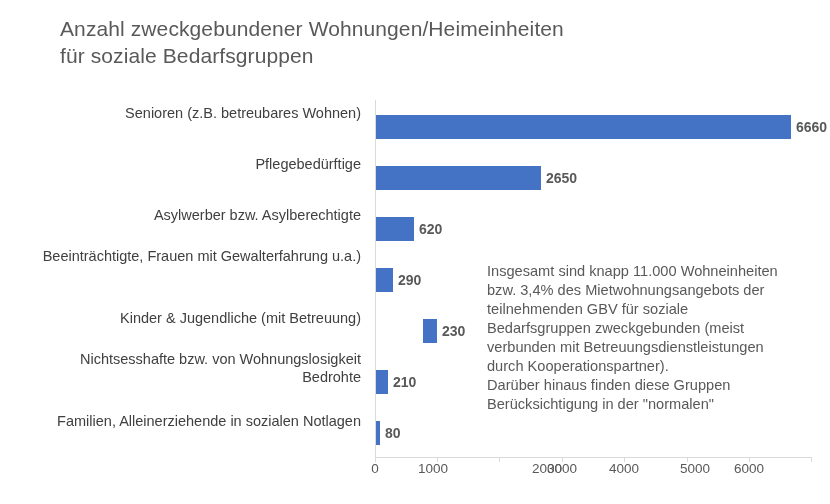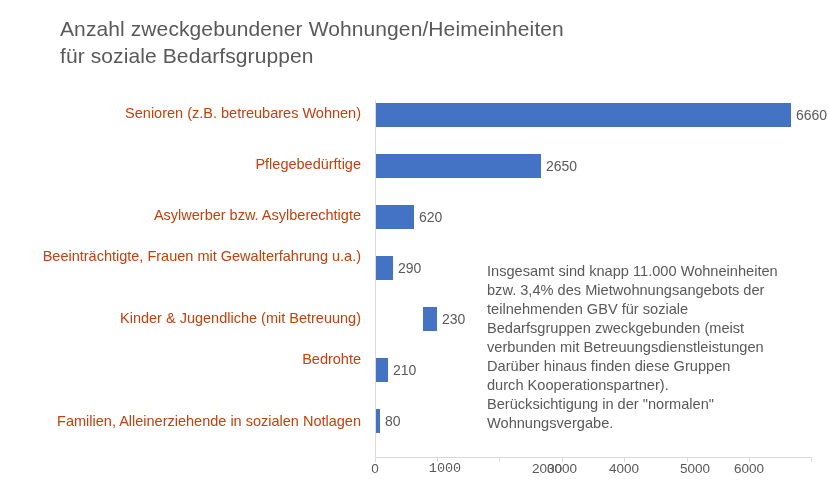--- a/index.html
+++ b/index.html
@@ -43,31 +43,32 @@
   
   .cat-labels {
     position: absolute;
     left: 0;
     top: 100px;
     width: 368px;
   }
   .plot {
     position: absolute;
     left: 375px;
-    top: 100px;
+    top: 112px;
     width: 437px;
     height: 358px;
+    font-weight: bold;
   }
 
   .cat-label {
     position: absolute;
     right: 7px;
     text-align: right;
     font-size: 14.5px;
-    color: #c2410c;
+    color: #404040;
     line-height: 1.22;
     width: 360px;
   }
 
   .bar-row {
     position: absolute;
     left: 0;
   }
   .bar {
     position: absolute;
@@ -155,20 +156,21 @@
     <div class="cat-label" style="top:107px;">
       <div>Asylwerber bzw. Asylberechtigte</div>
     </div>
     <div class="cat-label" style="top:148px;">
       <div>Beeinträchtigte, Frauen mit Gewalterfahrung u.a.)</div>
     </div>
     <div class="cat-label" style="top:210px;">
       <div>Kinder &amp; Jugendliche (mit Betreuung)</div>
     </div>
     <div class="cat-label" style="top:251px;">
+      <div>Nichtsesshafte bzw. von Wohnungslosigkeit</div>
       <div>Bedrohte</div>
     </div>
     <div class="cat-label" style="top:313px;">
       <div>Familien, Alleinerziehende in sozialen Notlagen</div>
     </div>
   </div>
 
   <div class="plot">
 
     <div class="bar-row" style="top:3px;height:24px;width:437px;">
@@ -214,34 +216,33 @@
   <div class="tick-mark" style="left:437px;"></div>
   <div class="tick-mark" style="left:499px;"></div>
   <div class="tick-mark" style="left:562px;"></div>
   <div class="tick-mark" style="left:624px;"></div>
   <div class="tick-mark" style="left:687px;"></div>
   <div class="tick-mark" style="left:749px;"></div>
   <div class="tick-mark" style="left:811px;"></div>
 
   <div class="x-ticks">
     <div class="x-tick" style="left:0px;">0</div>
-    <div class="x-tick" style="left:70px;font-family:Liberation Mono, monospace;">1000</div>
+    <div class="x-tick" style="left:58px;">1000</div>
     <div class="x-tick" style="left:124px;margin-left:48px;">2000</div>
     <div class="x-tick" style="left:187px;">3000</div>
     <div class="x-tick" style="left:249px;">4000</div>
     <div class="x-tick" style="left:320px;">5000</div>
     <div class="x-tick" style="left:374px;">6000</div>
     <div class="x-tick" style="left:436px;margin-top:41px;">7000</div>
   </div>
 
   <div class="annotation">
     <p>Insgesamt sind knapp 11.000 Wohneinheiten</p>
     <p>bzw. 3,4% des Mietwohnungsangebots der</p>
     <p>teilnehmenden GBV für soziale</p>
     <p>Bedarfsgruppen zweckgebunden (meist</p>
     <p>verbunden mit Betreuungsdienstleistungen</p>
+    <p>durch Kooperationspartner).</p>
     <p>Darüber hinaus finden diese Gruppen</p>
-    <p>durch Kooperationspartner).</p>
     <p>Berücksichtigung in der "normalen"</p>
-    <p>Wohnungsvergabe.</p>
   </div>
 
 </div>
 
 </body></html>

